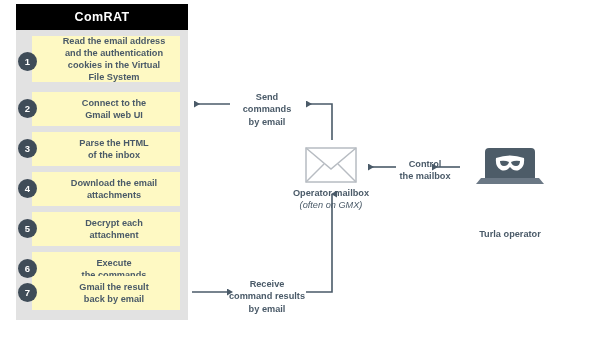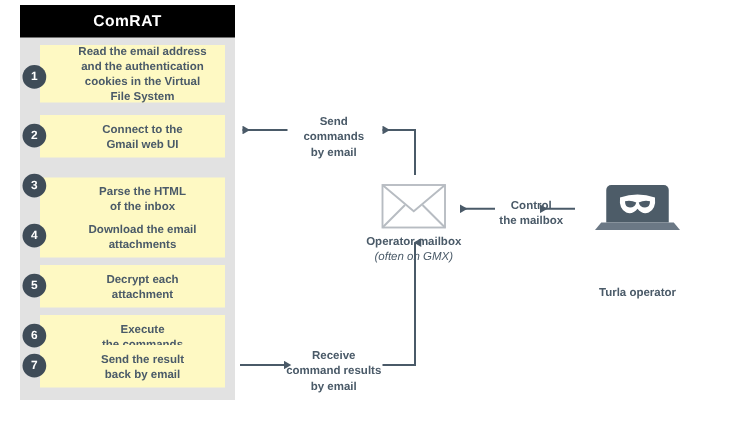--- a/index.html
+++ b/index.html
@@ -124,21 +124,21 @@
 File System</div>
 </div>
 <div class="badge" style="top:52px;">1</div>
 
 <div class="step" style="top:92px;height:34px;">
   <div class="step-label">Connect to the
 Gmail web UI</div>
 </div>
 <div class="badge" style="top:99px;">2</div>
 
-<div class="step" style="top:132px;height:34px;margin-top:10px;">
+<div class="step" style="top:132px;height:34px;">
   <div class="step-label">Parse the HTML
 of the inbox</div>
 </div>
 <div class="badge" style="top:139px;">3</div>
 
 <div class="step" style="top:172px;height:34px;">
   <div class="step-label">Download the email
 attachments</div>
 </div>
 <div class="badge" style="top:179px;">4</div>
@@ -149,21 +149,21 @@
 </div>
 <div class="badge" style="top:219px;">5</div>
 
 <div class="step" style="top:252px;height:34px;">
   <div class="step-label">Execute
 the commands</div>
 </div>
 <div class="badge" style="top:259px;">6</div>
 
 <div class="step" style="top:276px;height:34px;">
-  <div class="step-label">Send the result
+  <div class="step-label">Gmail the result
 back by email</div>
 </div>
 <div class="badge" style="top:283px;">7</div>
 
 <svg class="layer" viewBox="0 0 602 356">
   <defs>
     <marker id="arw-l" markerWidth="7" markerHeight="7" refX="6" refY="3.5" orient="auto" markerUnits="userSpaceOnUse">
       <path d="M6,0 L0,3.5 L6,7 Z" fill="#4a5a68"></path>
     </marker>
     <marker id="arw-r" markerWidth="7" markerHeight="7" refX="1" refY="3.5" orient="auto" markerUnits="userSpaceOnUse">

